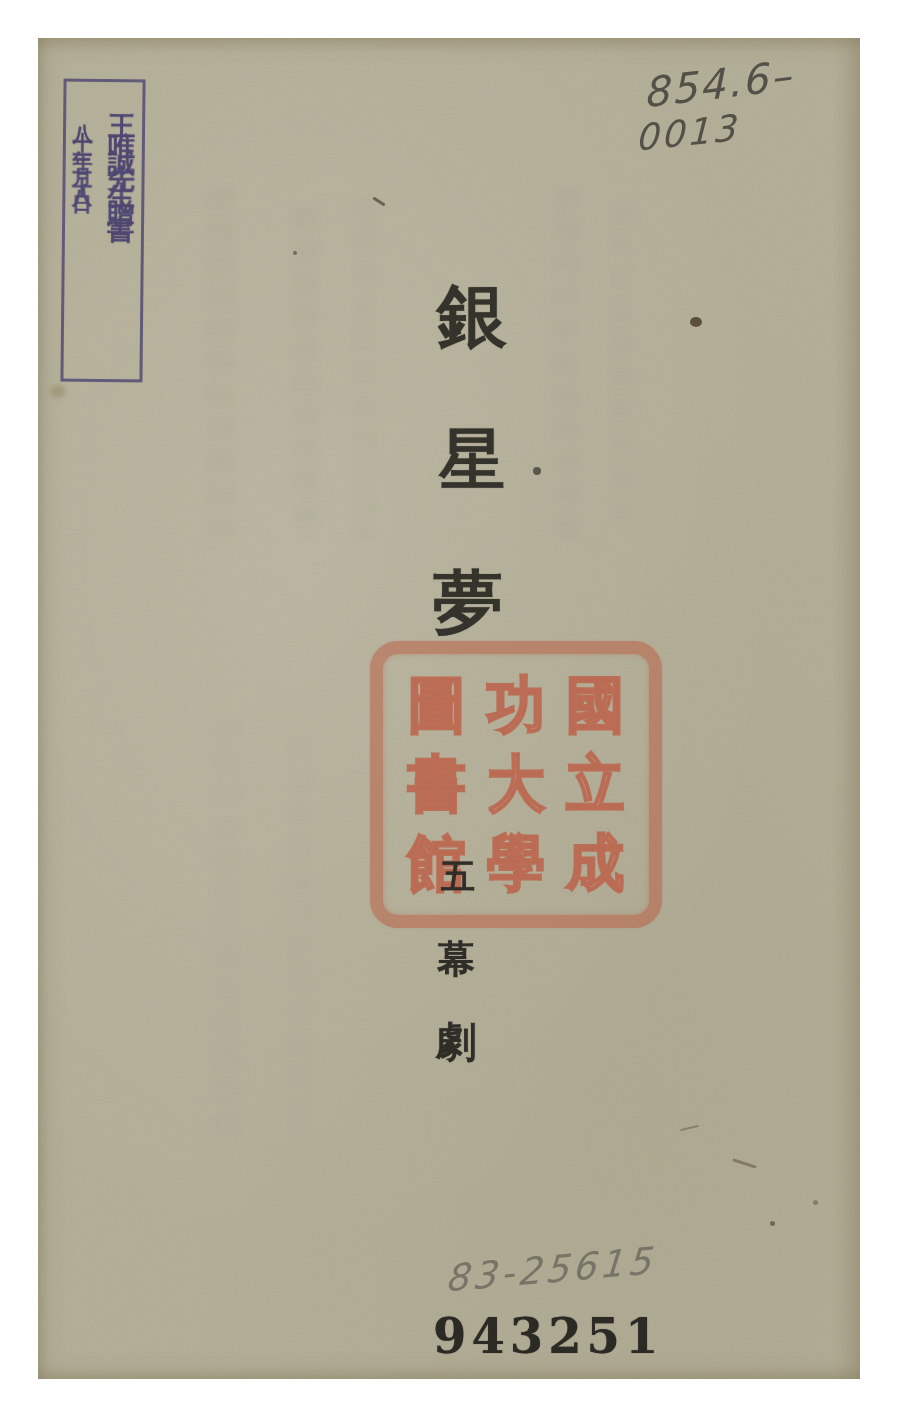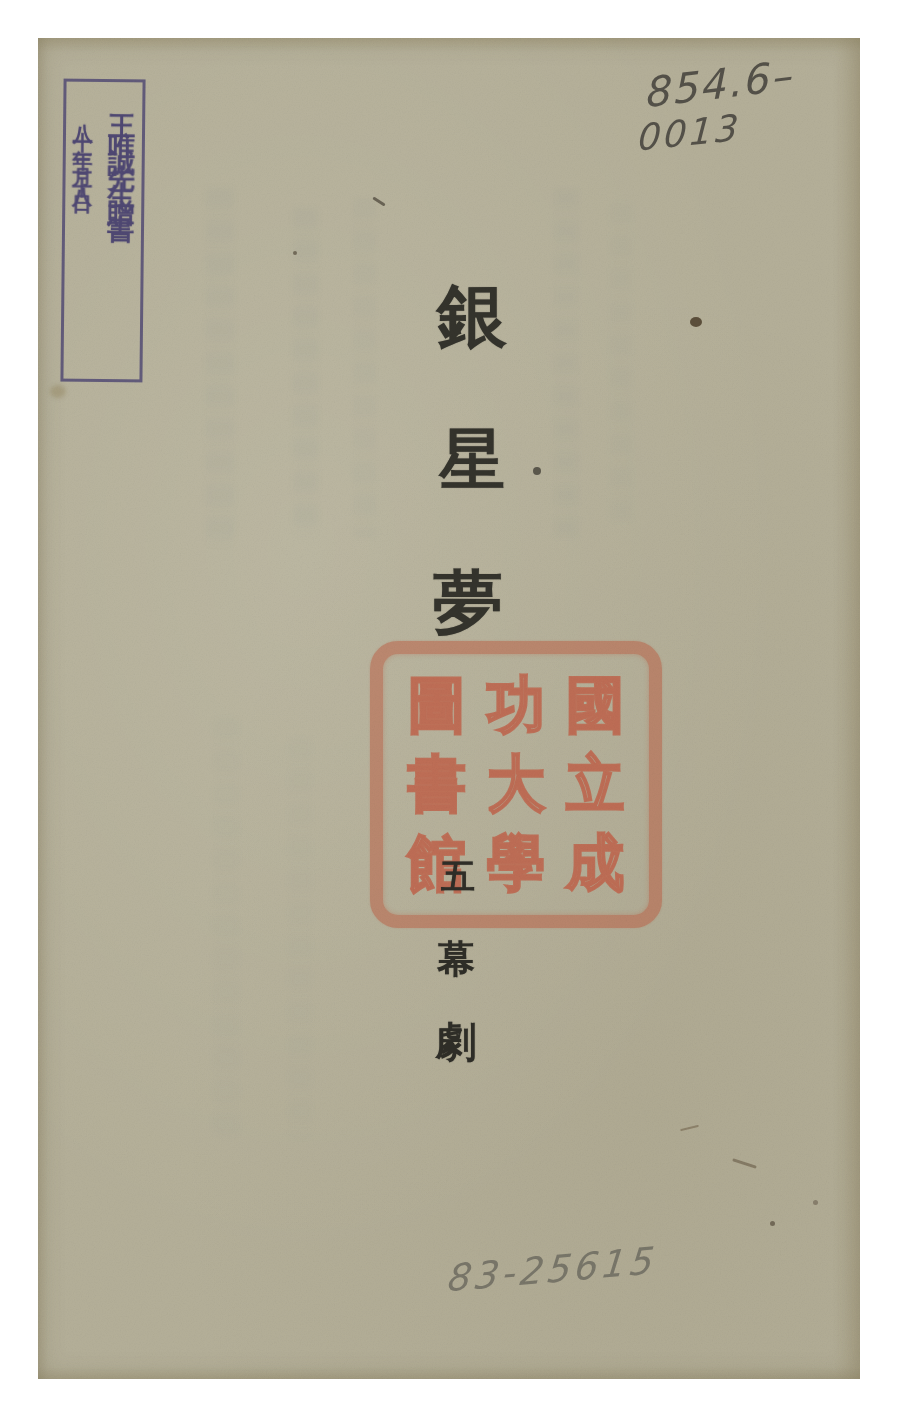--- a/index.html
+++ b/index.html
@@ -143,20 +143,21 @@
     <span class="seal-char">館</span>
     <span class="seal-char">學</span>
     <span class="seal-char">成</span>
   </div>
 
   <div class="sub-char sc0">五</div>
   <div class="sub-char sc1">幕</div>
   <div class="sub-char sc2">劇</div>
 
   <div class="acc-pencil">83-25615</div>
+  <div class="acc-stamp">943251</div>
 
   <div class="spot" style="left:652px;top:279px;width:12px;height:10px;background:rgba(70,55,35,0.8);filter:blur(0.6px);"></div>
   <div class="spot" style="left:255px;top:213px;width:4px;height:4px;background:rgba(70,60,45,0.6);"></div>
   <div class="spot" style="left:12px;top:347px;width:16px;height:13px;background:rgba(138,120,78,0.35);filter:blur(2px);"></div>
   <div class="spot" style="left:732px;top:1183px;width:5px;height:5px;background:rgba(74,62,48,0.6);"></div>
   <div class="spot" style="left:775px;top:1162px;width:5px;height:5px;background:rgba(85,72,58,0.45);filter:blur(0.5px);"></div>
   <div class="fiber" style="left:334px;top:162px;width:14px;height:3px;background:rgba(72,66,54,0.7);transform:rotate(32deg);"></div>
   <div class="fiber" style="left:642px;top:1089px;width:19px;height:2px;background:rgba(105,90,65,0.5);transform:rotate(-14deg);"></div>
   <div class="fiber" style="left:694px;top:1124px;width:25px;height:3px;background:rgba(90,74,53,0.5);transform:rotate(18deg);"></div>
 

